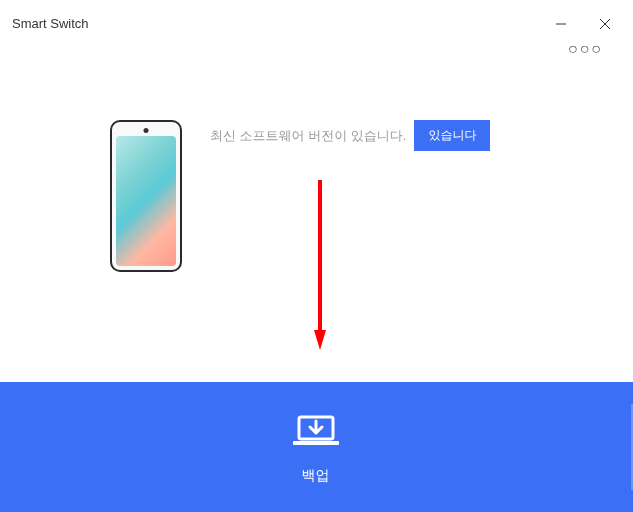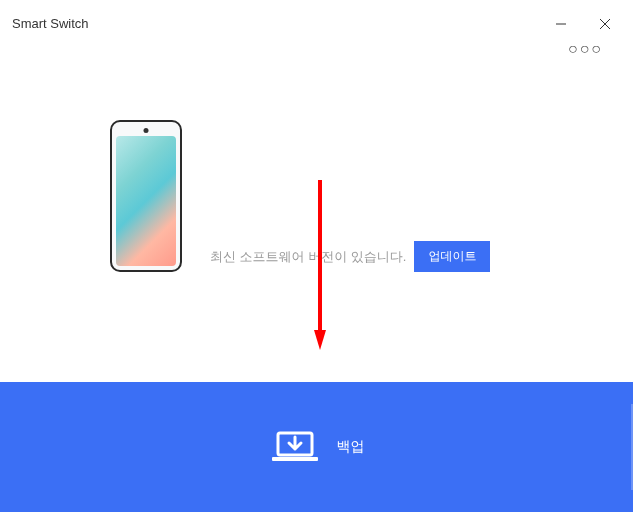--- a/index.html
+++ b/index.html
@@ -48,21 +48,21 @@
     .more-btn {
       font-size: 16px;
       color: #555;
       letter-spacing: 2px;
       cursor: pointer;
       padding: 2px 6px;
     }
     .content {
       position: relative;
       display: flex;
-      align-items: flex-end;
+      align-items: flex-start;
       padding: 60px 56px 40px 110px;
       gap: 24px;
     }
     .phone {
       width: 72px;
       height: 152px;
       background: #f8f9fa;
       border: 2px solid #2a2a2a;
       border-radius: 10px;
       position: relative;
@@ -115,21 +115,21 @@
       bottom: 0;
       left: 0;
       right: 0;
       height: 130px;
       background: #3b6ff5;
       display: flex;
     }
     .action {
       flex: 1;
       display: flex;
-      flex-direction: row;
+      flex-direction: column;
       align-items: center;
       justify-content: center;
       gap: 14px;
       color: #fff;
       cursor: pointer;
       position: relative;
     }
     .action-label {
       font-size: 14px;
       font-weight: 500;
@@ -185,21 +185,21 @@
   <span class="more-btn">○○○</span>
 </div>
 
 <div class="content">
   <div class="phone">
     <div class="phone-camera"></div>
     <div class="phone-wallpaper"></div>
   </div>
   <div class="status-row">
     <span class="status-text">최신 소프트웨어 버전이 있습니다.</span>
-    <button class="update-btn">업데이트</button>
+    <button class="update-btn">있습니다</button>
   </div>
 </div>
 
 <svg class="arrow" viewBox="0 0 12 170">
   <line x1="6" y1="0" x2="6" y2="150" stroke="#ff0000" stroke-width="4"></line>
   <polygon points="6,170 0,150 12,150" fill="#ff0000"></polygon>
 </svg>
 
 <div class="bottom-bar">
   <div class="action">

